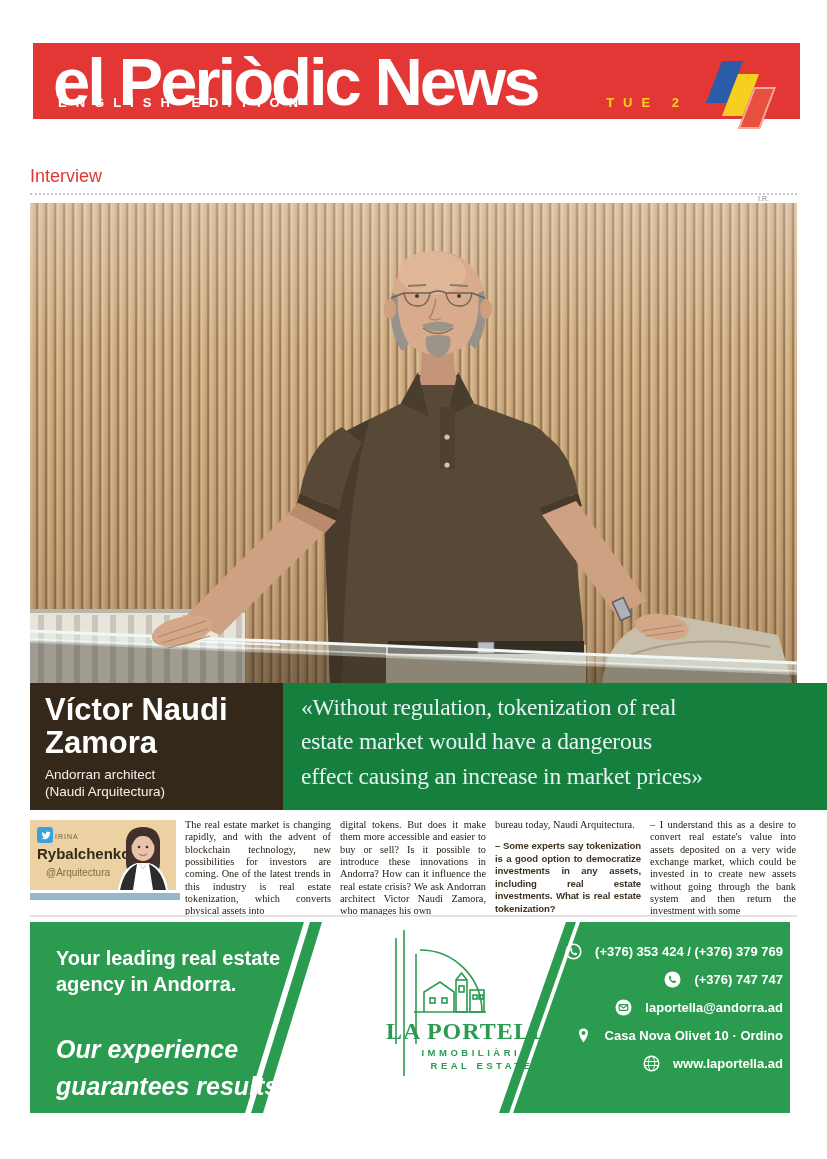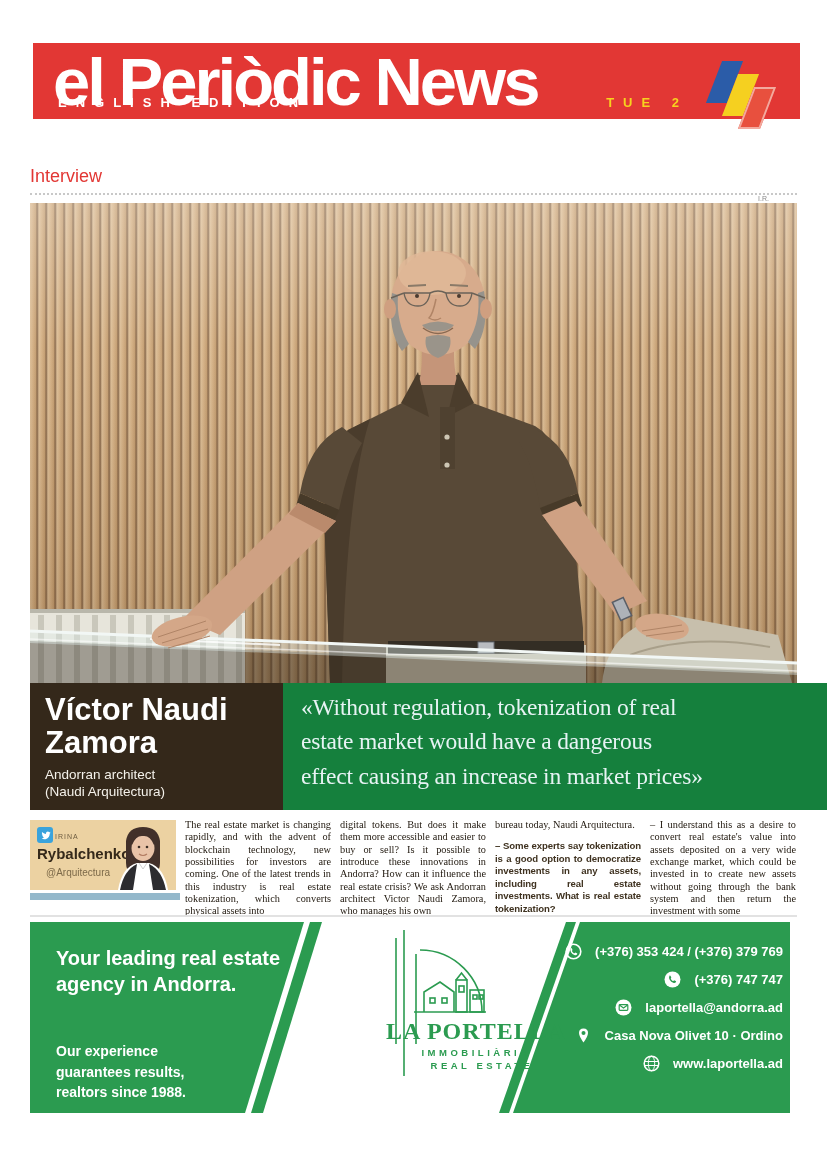--- a/index.html
+++ b/index.html
@@ -63,21 +63,21 @@
   
   .ad-rule{position:absolute;left:30px;top:915px;width:767px;border-top:2px solid #e2e2e2;}
   .ad{position:absolute;left:30px;top:922px;width:760px;height:191px;}
   .ad-shape{position:absolute;inset:0;background:#2b9b50;}
   .ad-left{clip-path:polygon(0 0,274px 0,215px 100%,0 100%);}
   .ad-left-stripe{clip-path:polygon(280px 0,292px 0,233px 100%,221px 100%);}
   .ad-right{clip-path:polygon(550px 0,760px 0,760px 100%,483px 100%);}
   .ad-right-stripe{clip-path:polygon(536px 0,546px 0,479px 100%,469px 100%);}
   .ad-left-content{position:absolute;left:26px;top:23px;color:#fff;}
   .ad-headline{font-size:20px;font-weight:bold;line-height:1.32;}
-  .ad-tagline{margin-top:43px;font-size:14px;font-weight:bold;line-height:1.48;}
+  .ad-tagline{margin-top:33px;font-size:25px;font-weight:bold;font-style:italic;line-height:1.48;}
   .ad-contacts{position:absolute;right:7px;top:21px;display:flex;flex-direction:column;
                align-items:flex-end;gap:11px;color:#fff;}
   .contact-row{display:flex;align-items:center;gap:13px;font-size:13px;font-weight:bold;white-space:nowrap;}
   .c-icon{width:17px;height:17px;flex:none;display:block;}
   .ad-logo{position:absolute;left:328px;top:4px;width:210px;height:165px;}
 </style>
 </head>
 <body>
 
 <div class="page">

